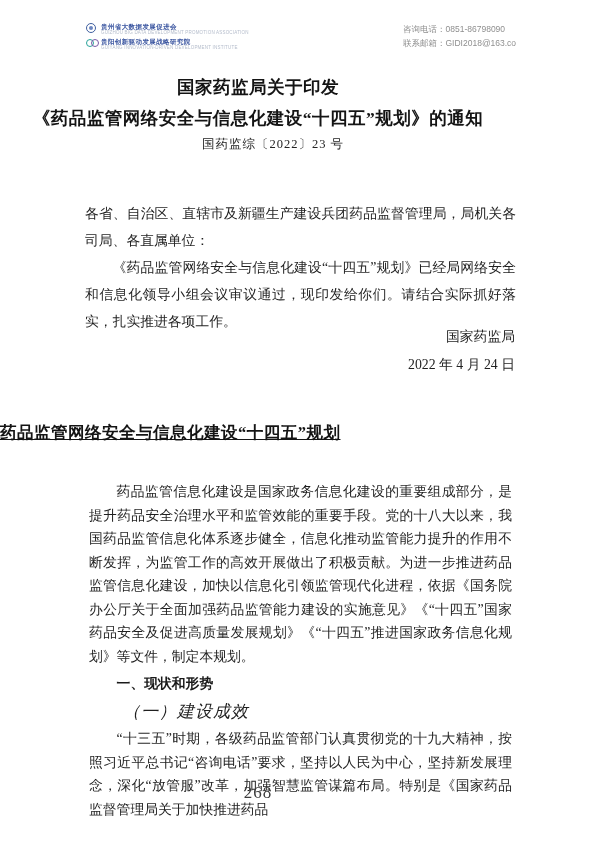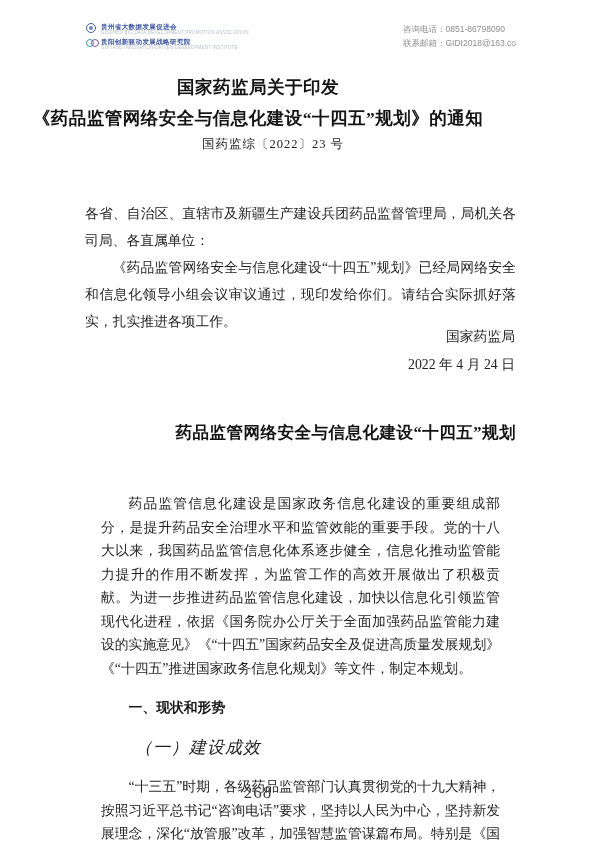--- a/index.html
+++ b/index.html
@@ -25,23 +25,23 @@
   .title-1{top:75px;}
   .title-2{top:106px;}
   .doc-number{position:absolute;top:136px;left:15px;width:100%;text-align:center;font-size:12.5px;color:#222;letter-spacing:1px;}
   
   .bodytext{font-size:13.8px;color:#1f1f1f;text-align:justify;word-break:break-all;}
   .notice-block{position:absolute;top:184px;left:85px;width:431px;line-height:27px;margin-top:16px;}
   .notice-block p{margin:0;}
   .indent{text-indent:2em;}
   .signature{position:absolute;top:317px;left:85px;width:430px;text-align:right;font-size:13.8px;line-height:27.5px;color:#1f1f1f;margin-top:6px;}
   
-  .plan-title{position:absolute;top:422px;left:0;width:100%;text-align:right;font-weight:bold;font-size:16.5px;color:#141414;letter-spacing:0.5px;}
+  .plan-title{position:absolute;top:422px;left:0;width:100%;text-align:left;font-weight:bold;font-size:16.5px;color:#141414;letter-spacing:0.5px;text-decoration:underline;}
   .plan-body{position:absolute;top:476px;left:85px;width:431px;line-height:23.5px;}
-  .plan-body p{margin:16px;}
+  .plan-body p{margin:4px;}
   .heading-1{font-family:"Liberation Sans","DejaVu Sans",sans-serif;font-weight:bold;color:#1a1a1a;font-size:13.8px;text-indent:2em;text-align:left;}
   .subheading-1{font-style:italic;color:#1f1f1f;font-size:17px;text-indent:2em;text-align:left;letter-spacing:1px;}
   
   .page-number{position:absolute;top:783px;left:0;width:100%;text-align:center;font-size:17px;color:#3c3c3c;letter-spacing:1px;}
 </style>
 </head>
 <body>
 
 <div class="page">
 

